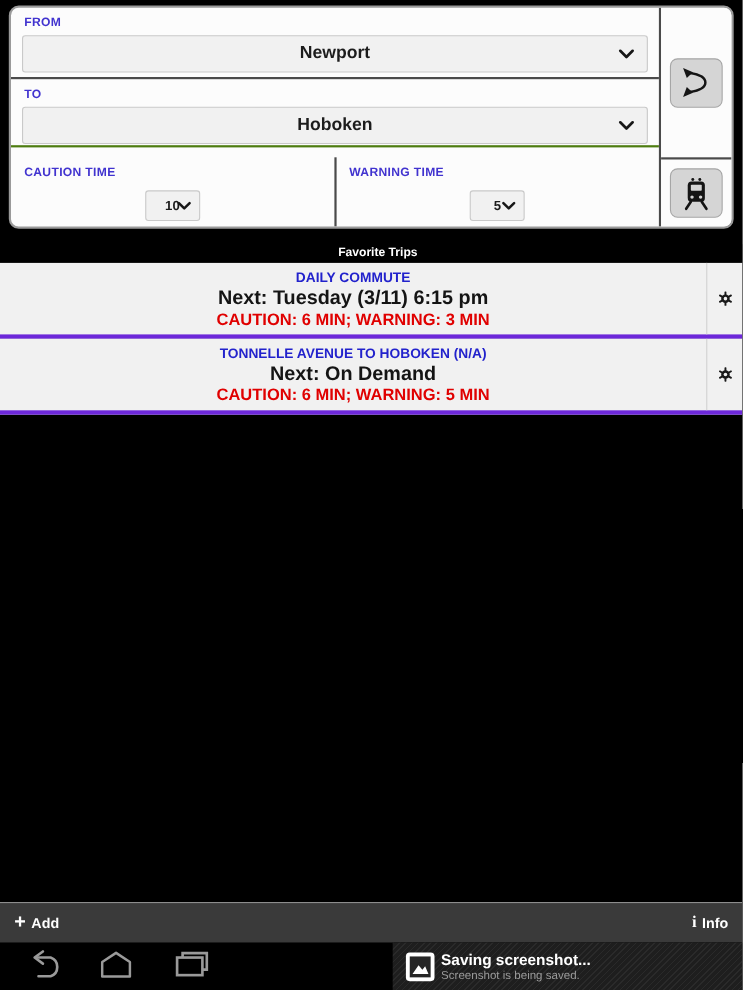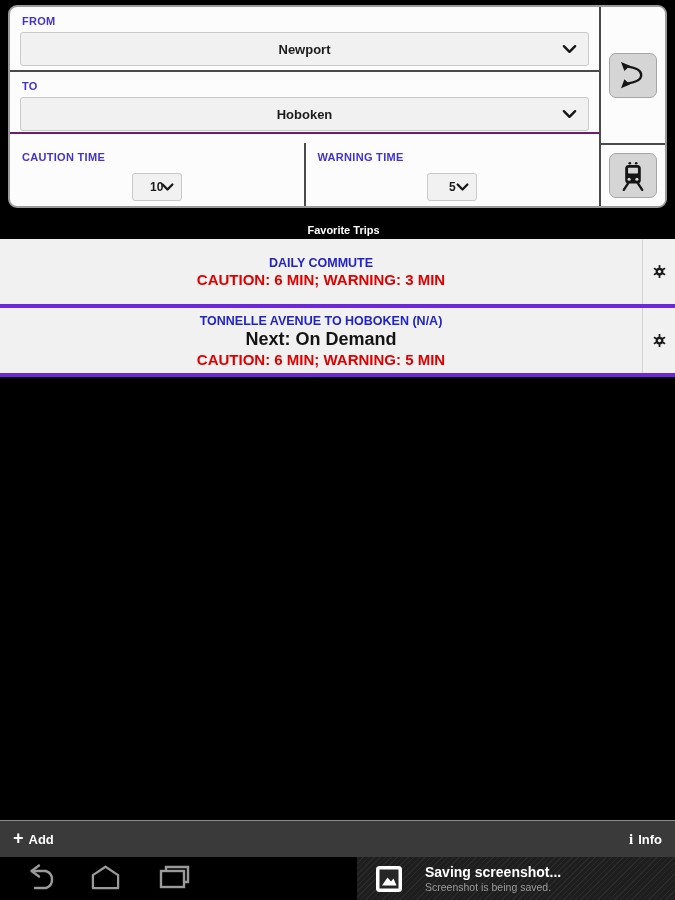--- a/index.html
+++ b/index.html
@@ -6,26 +6,26 @@
   html,body { width: 675px; height: 900px; }
   body { font-family: "Liberation Sans", sans-serif; background:#fff; }
   .screen { position: relative; width: 675px; height: 900px; background:#000000; overflow:hidden; }
 
   
   .panel { position:absolute; left:8px; right:8px; top:5px; height:203px;
            border:2px solid #9a9a9a; border-radius:9px; background:#fcfcfc; display:flex; overflow:hidden; }
   .form-left { flex:1; display:flex; flex-direction:column; border-right:2px solid #4a4a4a; }
   .form-row { padding:5px 10px 0 10px; }
   .row-from { height:71px; border-bottom:2px solid #4a4a4a; }
-  .row-to   { height:67px; border-bottom:2px solid #701a75; }
+  .row-to   { height:67px; border-bottom:2px solid #4d7c0f; }
   .field-label { font-size:11px; font-weight:700; letter-spacing:.3px;
                  color: var(--label-blue, #4133cf); margin:3px 0 5px 2px; }
   .spinner { height:34px; background:#f1f1f1; border:1px solid #c9c9c9; border-radius:3px;
              display:flex; align-items:center; justify-content:center; position:relative; cursor:pointer; width:100%; }
-  .spinner-value { font-size:13px; font-weight:700; color:#1c1c1c; }
+  .spinner-value { font-size:16px; font-weight:700; color:#1c1c1c; }
   .spinner .chev { position:absolute; right:11px; top:50%; transform:translateY(-50%); }
   .row-times { flex:1; display:flex; padding:0;margin-top:9px; }
   .time-half { flex:1; padding:5px 10px; display:flex; flex-direction:column; }
   .time-half.caution { border-right:2px solid #4a4a4a; }
   .small-spinner { width:50px; height:28px; align-self:center; margin-top:5px; }
   .small-spinner .spinner-value { font-size:12px;text-align:right; }
   .small-spinner .chev { right:7px; }
 
   .form-right { width:64px; display:flex; flex-direction:column; background:#fcfcfc; }
   .right-top { height:138px; border-bottom:2px solid #4a4a4a; display:flex; align-items:center; justify-content:center; }
@@ -53,21 +53,21 @@
   .plus-glyph { font-size:18px; font-weight:700; line-height:1; position:relative; top:-1px; }
   .info-glyph { font-family:"Liberation Serif", serif; font-size:15px; font-weight:700; line-height:1; }
 
   
   .nav-bar { position:absolute; top:857px; left:0; right:0; bottom:0; background:#000; }
   .nav-icon { position:absolute; top:50%; transform:translateY(-50%); cursor:pointer; }
   .nav-back { left:20px; } .nav-home { left:88px; } .nav-recents { left:157px; }
 
   .toast { position:absolute; left:357px; top:0; right:0; bottom:0; background:#1e1e1e;
            background-image: repeating-linear-gradient(135deg, rgba(255,255,255,.055) 0 1px, transparent 1px 4px);
-           display:flex; align-items:center; padding-left:18px; gap:22px; cursor:pointer; }
+           display:flex; align-items:center; padding-left:11px; gap:5px; cursor:pointer; }
   .toast-text { display:flex; flex-direction:column; }
   .toast-title { font-size:14px; font-weight:700; color:#fff; line-height:1.3; }
   .toast-sub   { font-size:10.5px; color:#9b9b9b; line-height:1.2; }
 </style>
 </head>
 <body>
 
 <div class="screen">
 
   <div class="panel">
@@ -141,20 +141,21 @@
     </div>
   </div>
 
   <div class="fav-header">Favorite Trips</div>
 
   <div class="trip-list">
 
     <div class="trip-row">
       <div class="trip-main">
         <div class="trip-title">DAILY COMMUTE</div>
+        <div class="trip-next">Next: Tuesday (3/11) 6:15 pm</div>
         <div class="trip-alert">CAUTION: 6 MIN; WARNING: 3 MIN</div>
       </div>
       <div class="trip-gear">
         <svg width="15" height="15" viewBox="0 0 24 24">
           <g fill="#1a1a1a">
             <rect x="10.6" y="1.5" width="2.8" height="21" rx="1"></rect>
             <rect x="10.6" y="1.5" width="2.8" height="21" rx="1" transform="rotate(60 12 12)"></rect>
             <rect x="10.6" y="1.5" width="2.8" height="21" rx="1" transform="rotate(120 12 12)"></rect>
             <circle cx="12" cy="12" r="6.2"></circle>
           </g>

